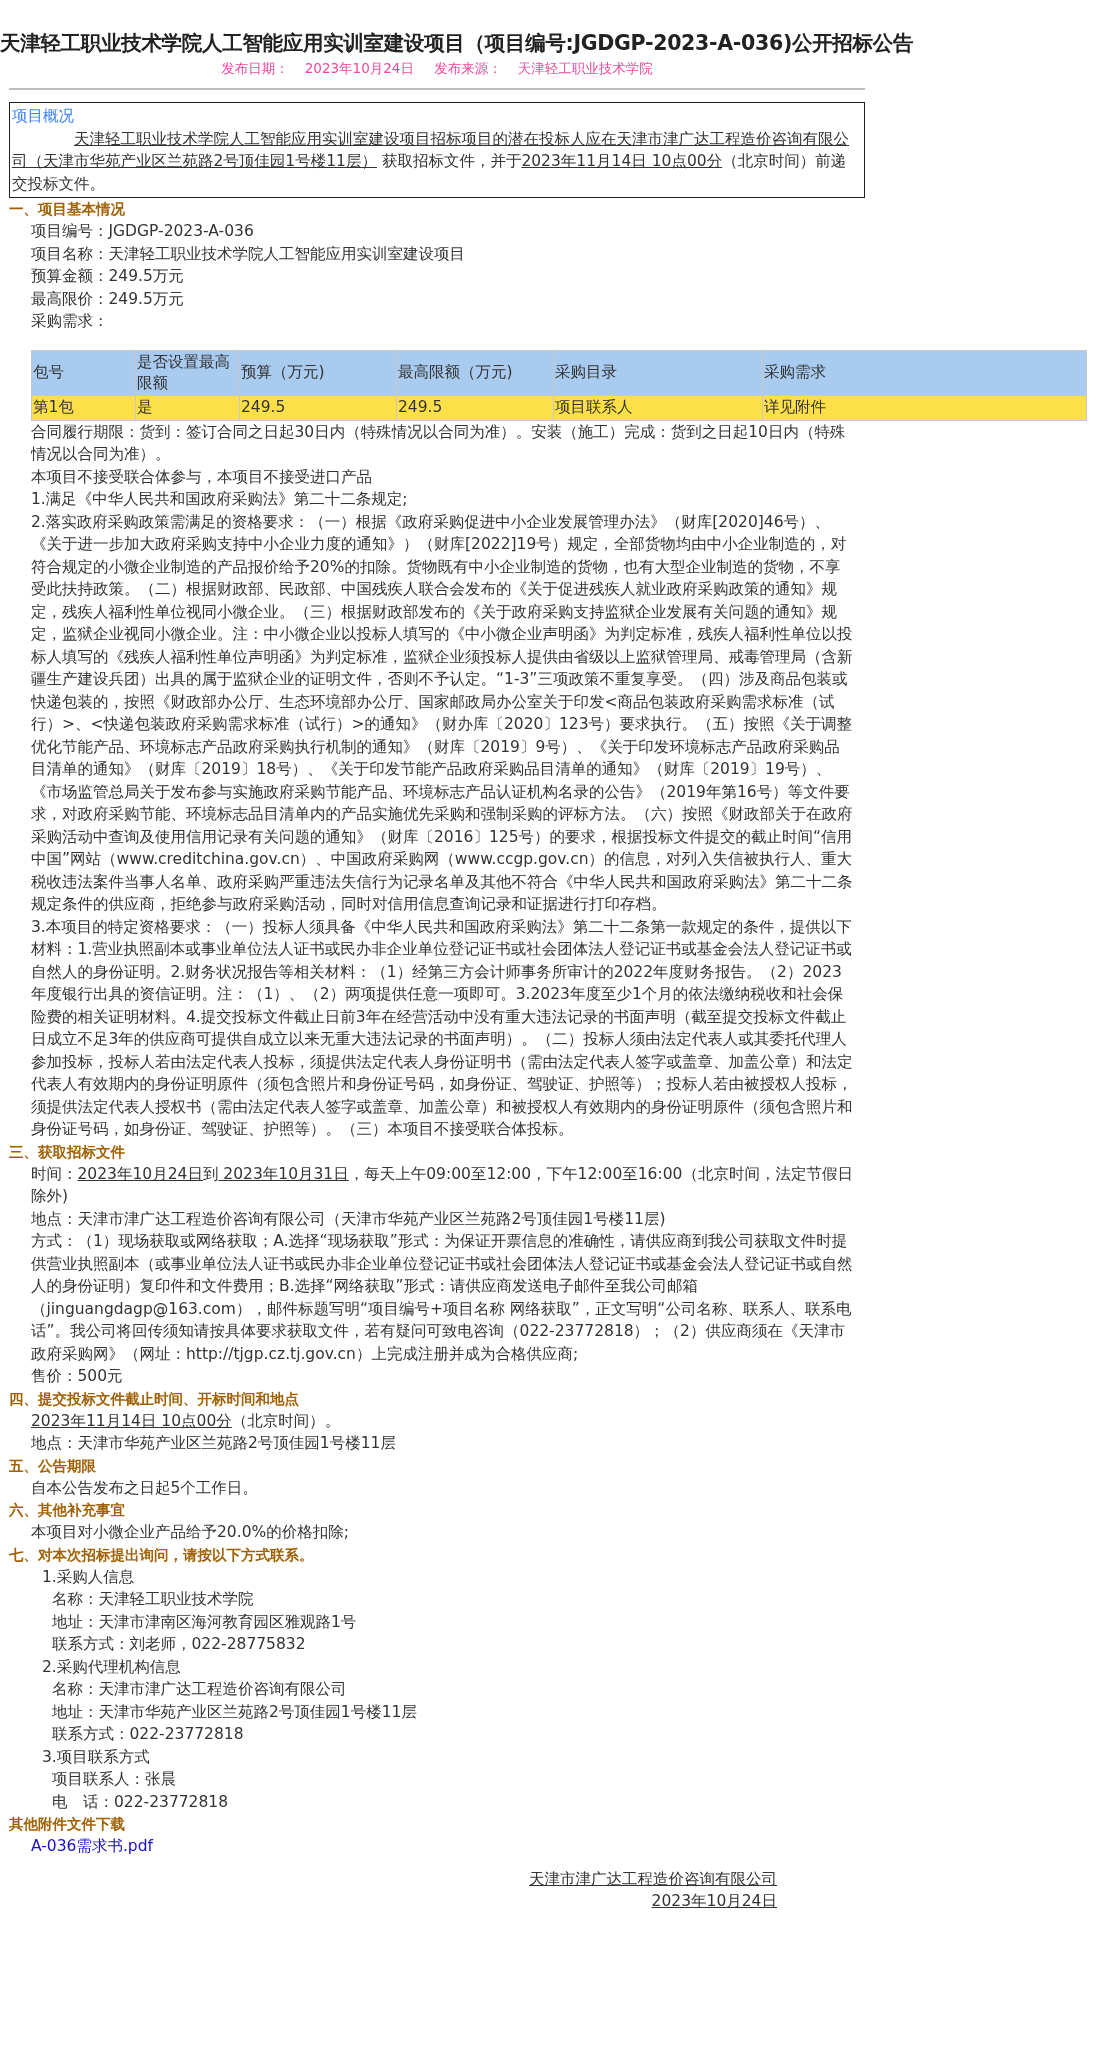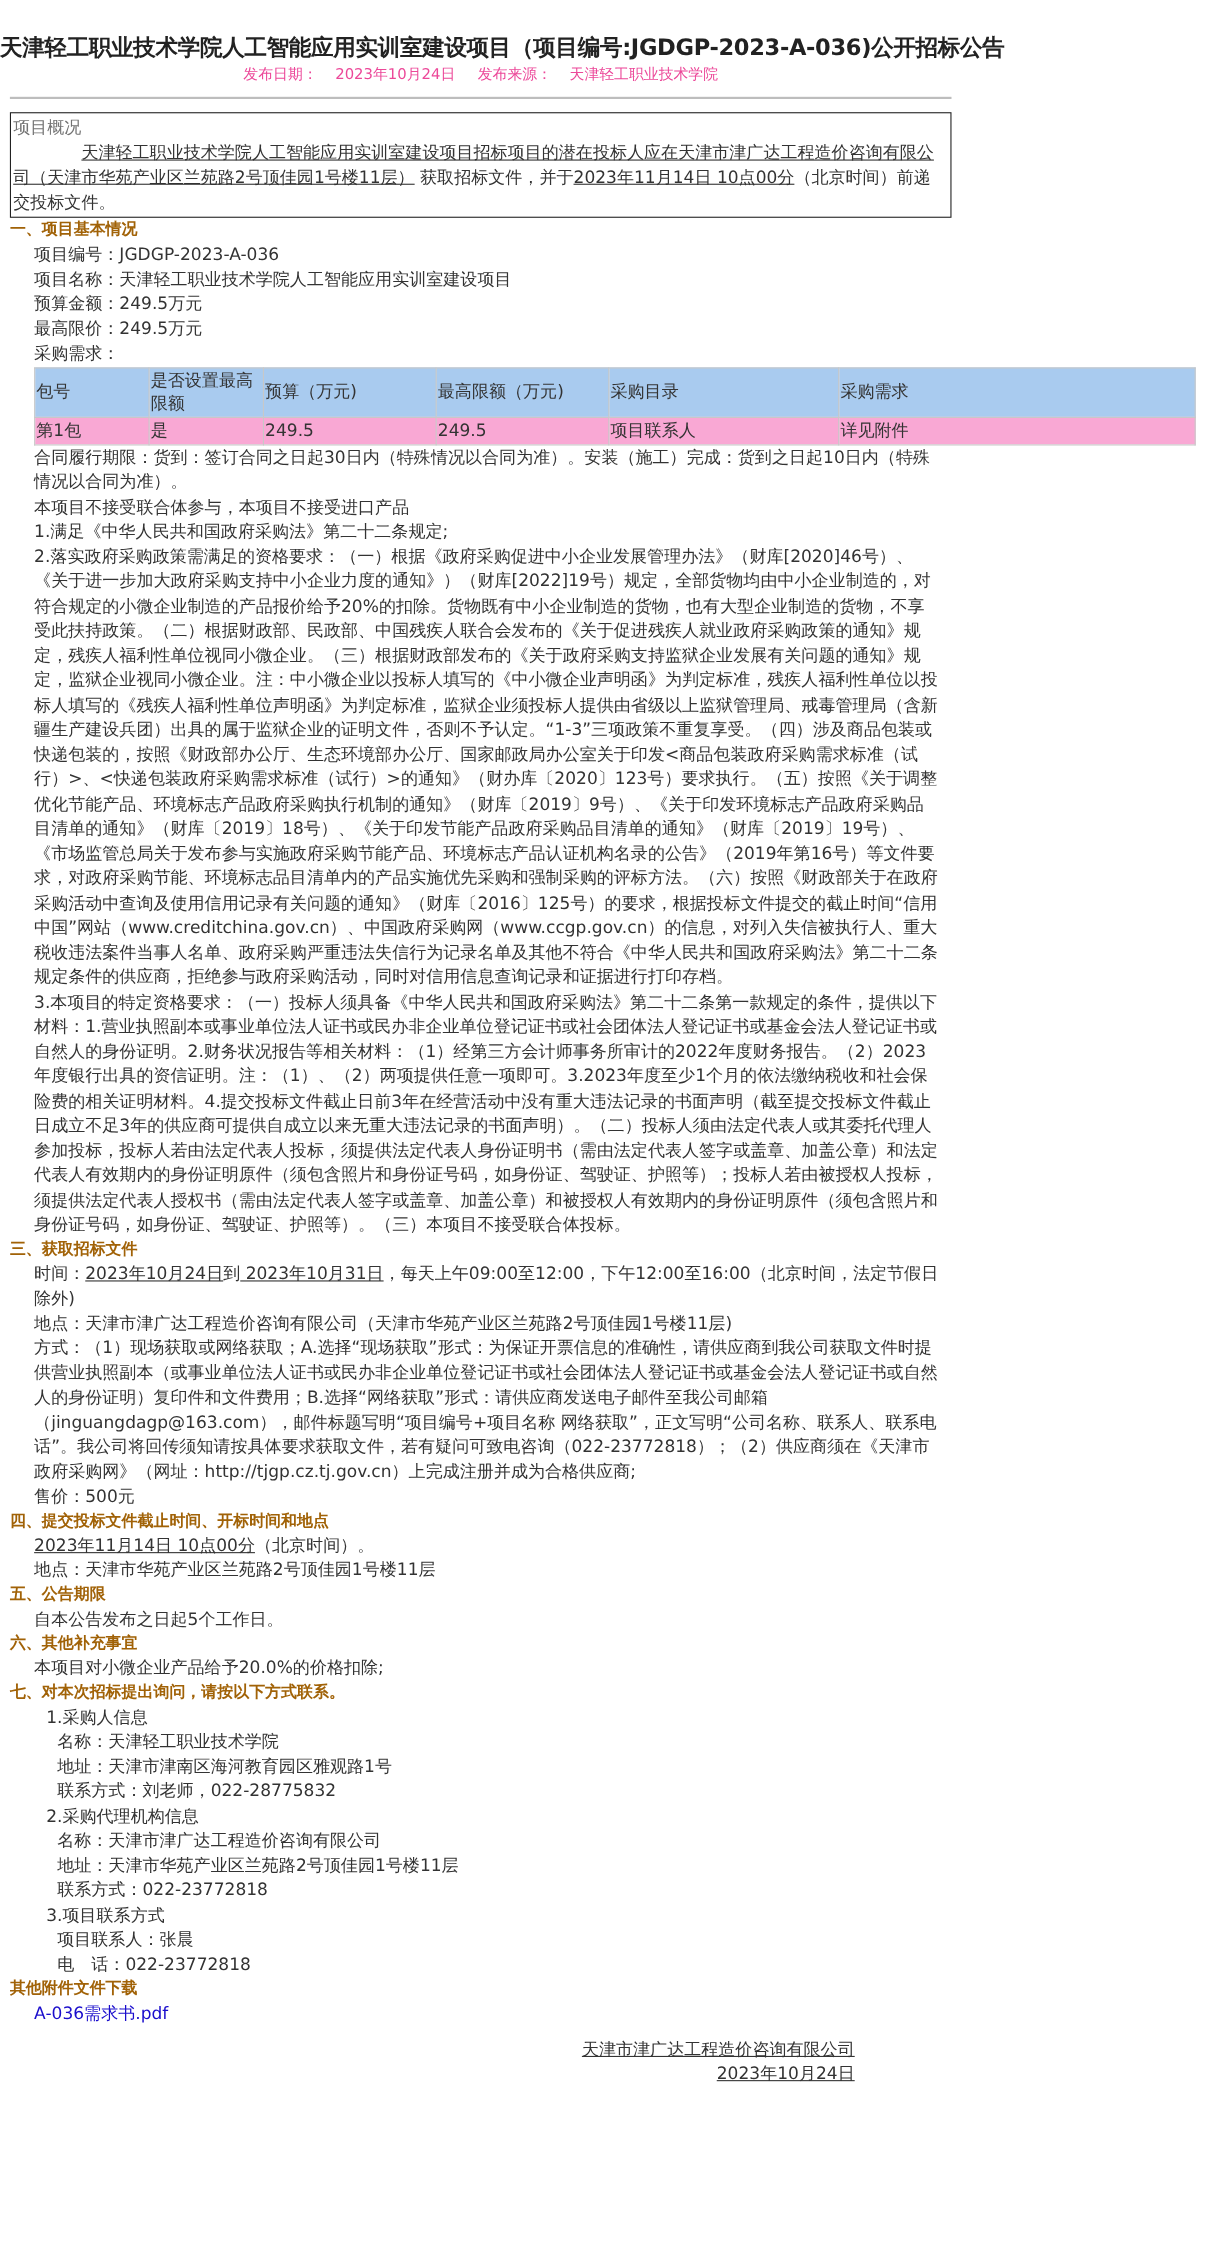--- a/index.html
+++ b/index.html
@@ -36,52 +36,52 @@
     border-top: 2px solid #bdbdbd;
     height: 0;
   }
   .overview {
     margin: 12px 9px 0 9px;
     border: 1.5px solid #222;
     padding: 2px 0 2px 2px;
     font-size: 15.5px;
     line-height: 22.5px;
   }
-  .overview .head { color: #737373; }
+  .overview .head { color: #3b82f6; }
   .overview .body { text-indent: 62px; padding-right: 12px; }
   .u { text-decoration: underline; }
   .content { padding: 0 9px; }
   .h {
     font-weight: bold;
     font-size: 14.5px;
     color: #a16207;
     line-height: 22px;
   }
   .ind { padding-left: 22px; }
   .ind2 { padding-left: 33px; }
   .ind3 { padding-left: 43px; }
   .para { padding-left: 22px; padding-right: 12px; }
   table.req {
     border-collapse: collapse;
     margin-left: 22px;
     width: 1056px;
     font-size: 15.5px;
     line-height: 21px;
-    margin-top: 1px;
+    margin-top: 17px;
   }
   table.req th, table.req td {
     border: 1px solid #c8c8c8;
     text-align: left;
     vertical-align: middle;
     padding: 0 1px;
     font-weight: normal;
     color: #333;
   }
   table.req th { background: #a9cbef; height: 44px; }
-  table.req td { background: #f9a8d4; height: 24px; }
+  table.req td { background: #fde047; height: 24px; }
   .link { color: #1a0dcc; text-decoration: none; }
   .sign {
     text-align: right;
     padding-right: 88px;
     margin-top: 10px;
     line-height: 22px;
     text-decoration: underline;
   }
 </style>
 </head>

